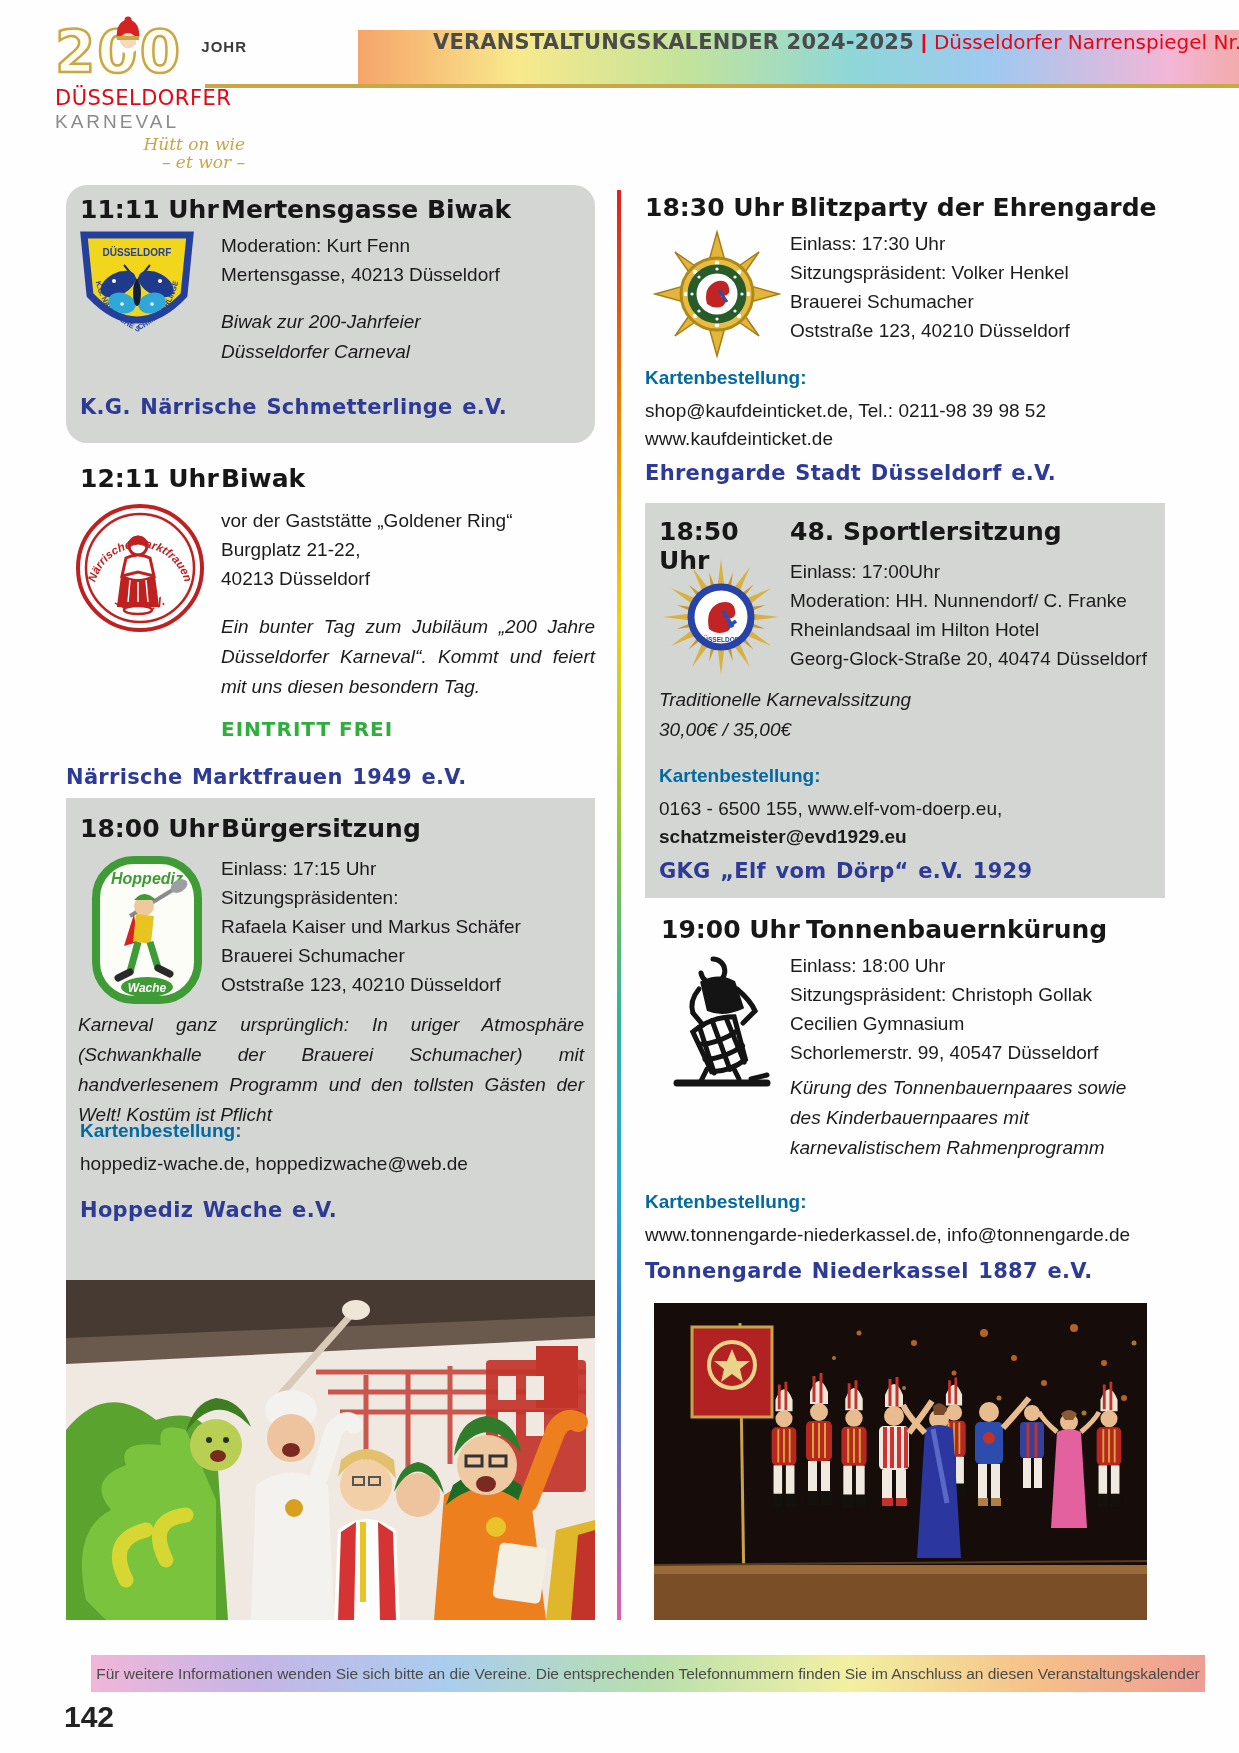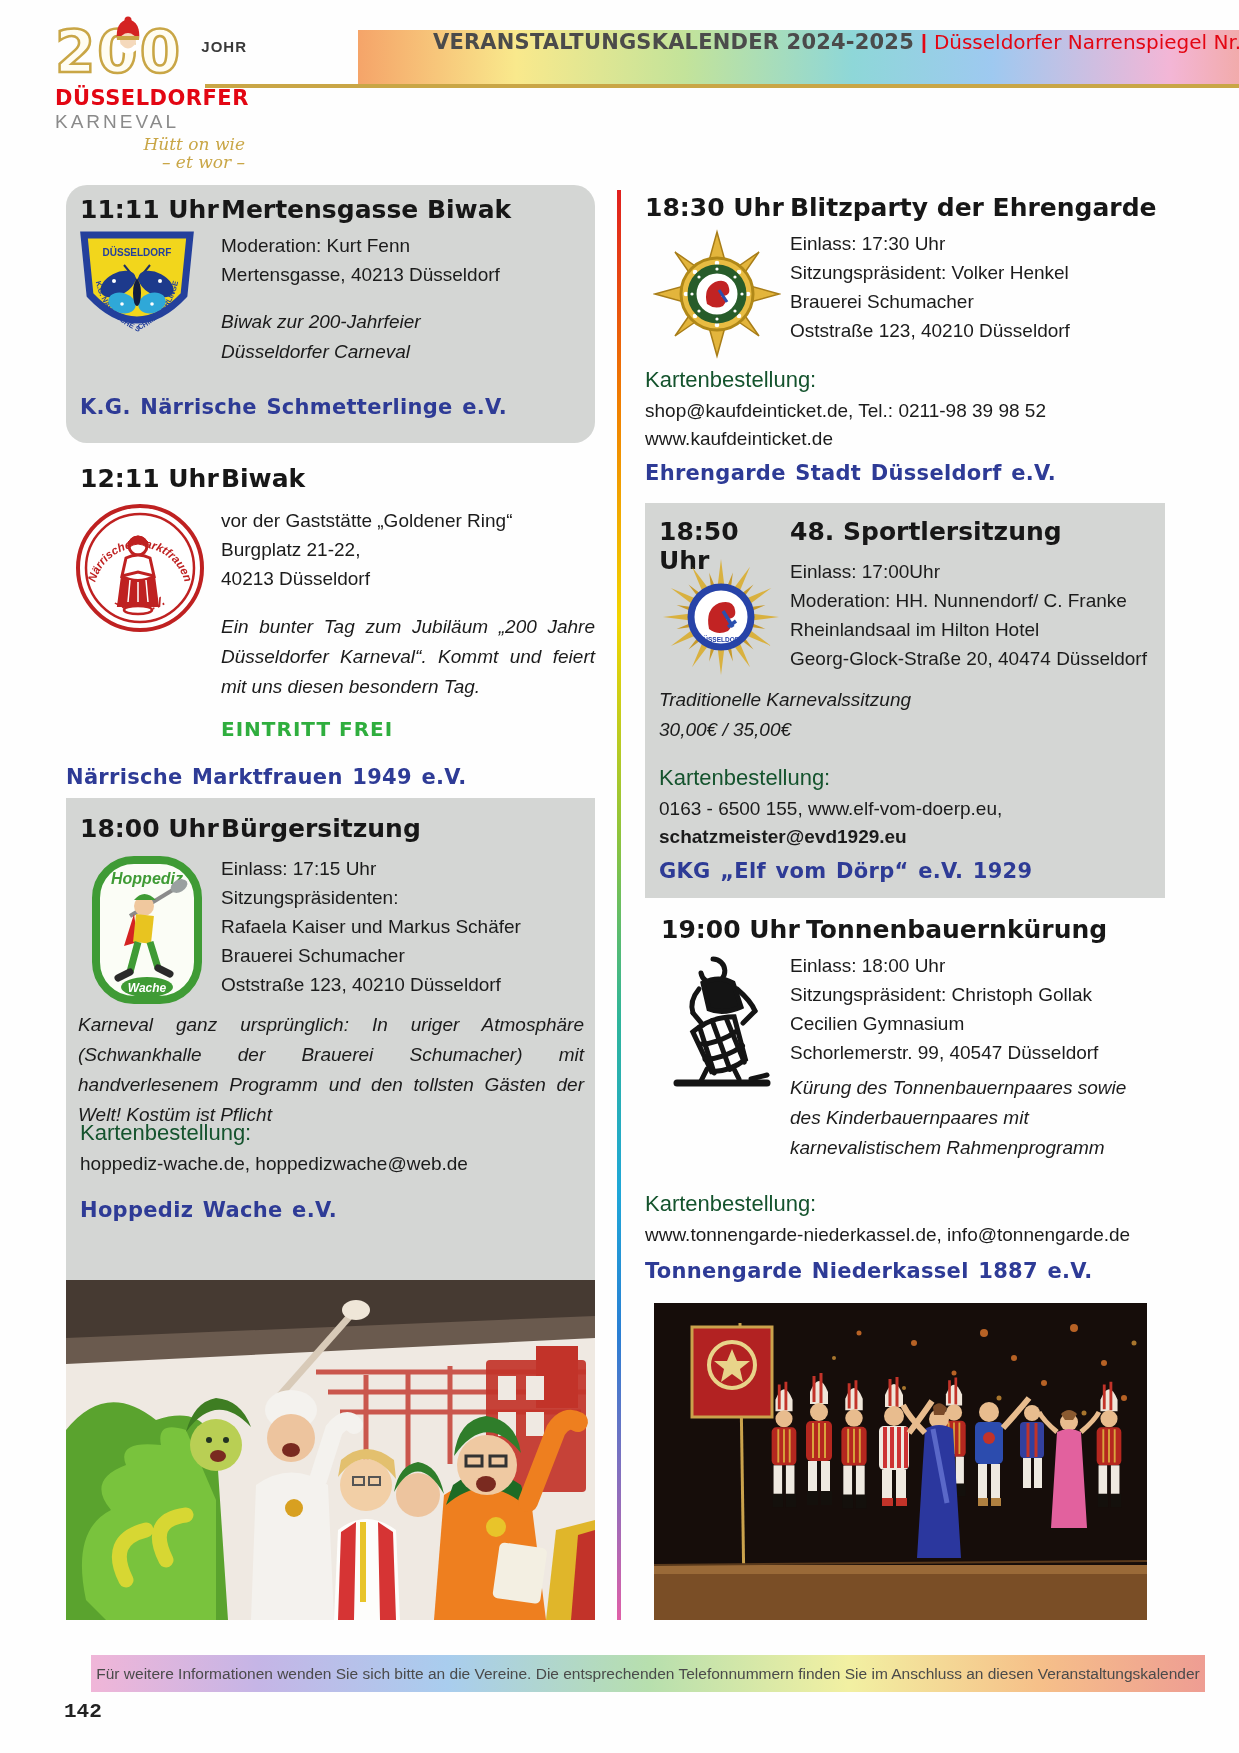--- a/index.html
+++ b/index.html
@@ -11,21 +11,21 @@
   .gray-block{background:#d4d6d4;}
   
   .logo-200{left:55px;top:22px;width:220px;}
   .logo-num-row{position:relative;height:62px;}
   .logo-num{
     font-family:"DejaVu Sans",sans-serif;font-weight:bold;font-size:58px;line-height:60px;
     color:#fffdf2;-webkit-text-stroke:2.5px #c9a646;letter-spacing:2px;
   }
   .logo-johr{position:absolute;right:28px;top:16px;font-size:15px;font-weight:bold;color:#3a3a3a;letter-spacing:1px;}
   .jester{position:absolute;left:56px;top:-8px;}
-  .logo-line1{font-family:"DejaVu Sans",sans-serif;font-weight:bold;font-size:21px;color:#e30613;letter-spacing:.5px;margin-top:2px;}
+  .logo-line1{font-family:"DejaVu Sans",sans-serif;font-weight:normal;font-size:21px;color:#e30613;letter-spacing:.5px;margin-top:2px;}
   .logo-line2{font-size:19px;color:#8a8a8a;letter-spacing:3px;margin-top:1px;}
   .logo-script{margin-top:2px;text-align:right;font-family:"DejaVu Serif",serif;font-style:italic;color:#c9a646;font-size:17px;line-height:18px;padding-right:30px;}
   .header-bar{
     left:358px;top:30px;width:990px;height:55px;display:flex;align-items:flex-start;justify-content:center;
     background:linear-gradient(90deg,#f5a469 0%,#f9e98c 16%,#c3e39a 33%,#8ed7d8 50%,#9ec9f0 64%,#f3b6d6 82%,#ef9a68 100%);
   }
   .header-bar .t1{font-family:"DejaVu Sans",sans-serif;font-weight:bold;font-size:21px;color:#4b4b4b;letter-spacing:.2px;}
   .header-bar .sep{color:#e30613;font-weight:bold;font-size:21px;margin:0 7px;}
   .header-bar .t2{font-family:"DejaVu Sans",sans-serif;font-size:20px;color:#e30613;}
   .gold-line{left:205px;top:84px;width:1034px;height:4px;background:#c9a646;}
@@ -35,31 +35,31 @@
     background:linear-gradient(180deg,#e01f1f 0%,#f07f00 15%,#f2d400 30%,#8fc43c 45%,#2fb59b 58%,#1fa7d8 70%,#2a7fd4 80%,#e060a8 100%);
   }
   
   .title-row{display:flex;align-items:baseline;font-family:"DejaVu Sans",sans-serif;font-weight:bold;font-size:25px;color:#171717;}
   .time-cell{flex:none;}
   .left .time-cell{width:141px;margin-left:14px;}
   .right .time-cell{width:145px;}
   .details{font-size:19px;line-height:29px;color:#1b1b1b;}
   .desc{font-style:italic;font-size:19px;line-height:30px;color:#1b1b1b;}
   .just{text-align:justify;}
-  .tickets-label{font-weight:normal;font-size:22px;color:#14532d;}
+  .tickets-label{font-weight:bold;font-size:19px;color:#0369a1;}
   .tickets-line{font-size:19px;line-height:28px;color:#1b1b1b;}
   .club{font-family:"DejaVu Sans",sans-serif;font-weight:bold;font-size:21px;color:#2e3b96;letter-spacing:.3px;word-spacing:2px;}
   .green-note{font-family:"DejaVu Sans",sans-serif;font-weight:bold;font-size:20px;color:#2fae3e;letter-spacing:1px;}
   
   .footer-bar{
     left:66px;top:1655px;width:1114px;height:37px;display:flex;align-items:center;justify-content:center;
     background:linear-gradient(90deg,#f0b6d8 0%,#c5b5e6 15%,#a9cdee 32%,#b7dfae 50%,#f2f0a2 68%,#f6c089 85%,#ee9d93 100%);
     font-size:15.5px;color:#4a4a4a;margin-left:25px;
   }
-  .page-num{left:64px;top:1700px;font-family:Liberation Mono, monospace;font-weight:bold;font-size:21px;color:#222;}
+  .page-num{left:64px;top:1700px;font-family:Liberation Sans, sans-serif;font-weight:bold;font-size:30px;color:#222;}
   svg text{font-family:"Liberation Sans",sans-serif;}
 </style>
 </head>
 <body>
 
 <div class="abs logo-200">
   <div class="logo-num-row">
     <span class="logo-num">200</span>
     <span class="jester">
       <svg width="34" height="40" viewBox="0 0 34 40">

